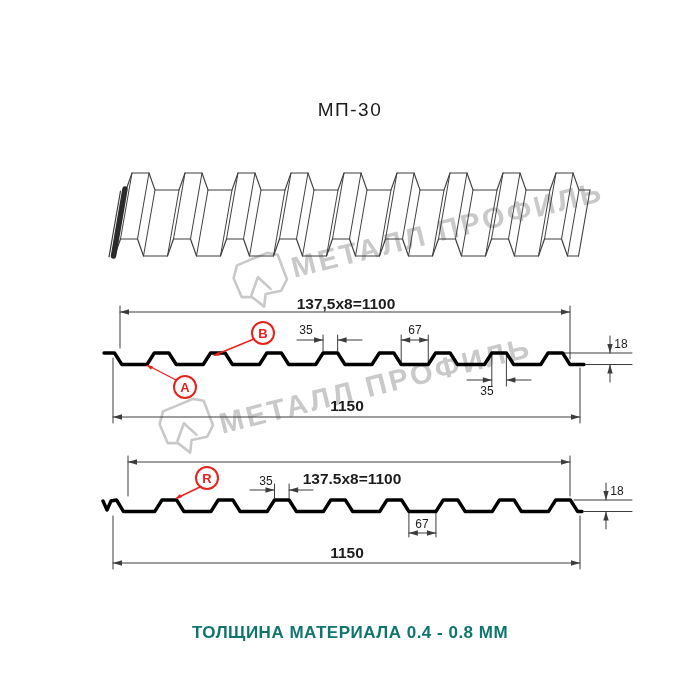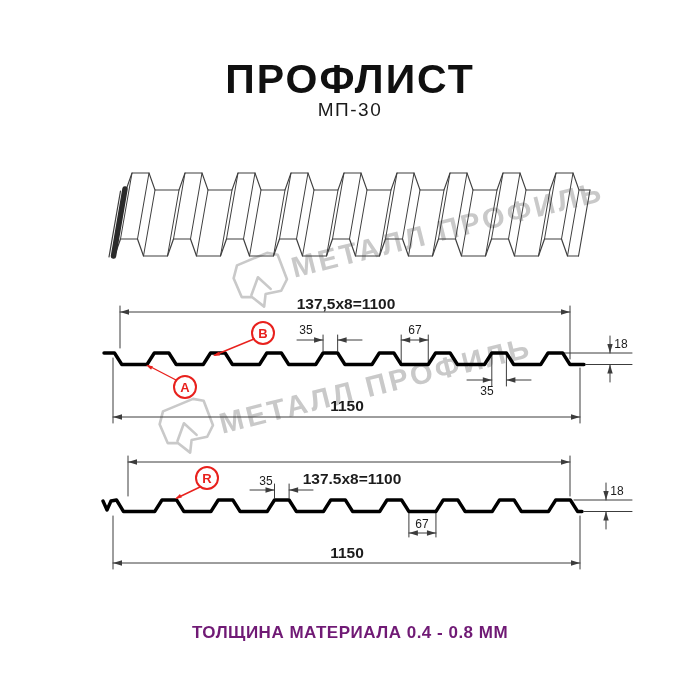--- a/index.html
+++ b/index.html
@@ -7,21 +7,21 @@
           font-family:"Liberation Sans",sans-serif;}
   .wm-text{position:absolute;z-index:0;font-weight:bold;font-size:29px;letter-spacing:3px;
            white-space:nowrap;transform:rotate(-14deg);transform-origin:left center;}
   #drawing{position:absolute;left:0;top:0;z-index:1;}
   .lbl{position:absolute;z-index:2;white-space:nowrap;color:#1c1c1c;
        transform:translate(-50%,-50%);}
   .title{font-size:41px;font-weight:bold;letter-spacing:2px;color:#101010;}
   .subtitle{font-size:19px;font-weight:500;letter-spacing:1.5px;color:#1a1a1a;}
   .dim-big{font-size:15.5px;font-weight:bold;}
   .dim-sm{font-size:12px;}
-  .footer-note{font-size:17px;font-weight:600;letter-spacing:.5px;color:#701a75;}
+  .footer-note{font-size:17px;font-weight:600;letter-spacing:.5px;color:#0f766e;}
   .face-circle{position:absolute;z-index:3;width:20px;height:20px;border-radius:50%;
        border:2px solid #e8211d;color:#e8211d;font-size:13px;font-weight:bold;
        display:flex;align-items:center;justify-content:center;
        transform:translate(-50%,-50%);background:transparent;}
 </style>
 </head>
 <body>
 
 <div class="canvas">
 
@@ -155,21 +155,20 @@
       <g>
         <line x1="176" y1="380" x2="148" y2="365.5" stroke="#e8211d" stroke-width="1.4" stroke-linecap="round"></line>
         <path d="M0,0 L-9,2.7 L-9,-2.7 Z" transform="translate(146,365) rotate(-153) scale(0.75)" fill="#e8211d"></path>
         <line x1="254" y1="339" x2="215" y2="355" stroke="#e8211d" stroke-width="1.4" stroke-linecap="round"></line>
         <path d="M0,0 L-9,2.7 L-9,-2.7 Z" transform="translate(213,356) rotate(159) scale(0.75)" fill="#e8211d"></path>
         <line x1="200" y1="487" x2="177" y2="498" stroke="#e8211d" stroke-width="1.4" stroke-linecap="round"></line>
         <path d="M0,0 L-9,2.7 L-9,-2.7 Z" transform="translate(175,499) rotate(151) scale(0.75)" fill="#e8211d"></path>
       </g>
     </svg>
 
-  <div class="lbl title" style="left:350px;top:79px;">ПРОФЛИСТ</div>
   <div class="lbl subtitle" style="left:350px;top:110px;">МП-30</div>
 
   <div class="lbl dim-big" style="left:346px;top:304px;">137,5x8=1100</div>
   <div class="lbl dim-sm" style="left:306px;top:330px;">35</div>
   <div class="lbl dim-sm" style="left:415px;top:330px;">67</div>
   <div class="lbl dim-sm" style="left:487px;top:391px;">35</div>
   <div class="lbl dim-sm" style="left:621px;top:344px;">18</div>
   <div class="lbl dim-big" style="left:347px;top:406px;">1150</div>
 
   <div class="lbl dim-big" style="left:352px;top:452px;margin-top:27px;">137.5x8=1100</div>

